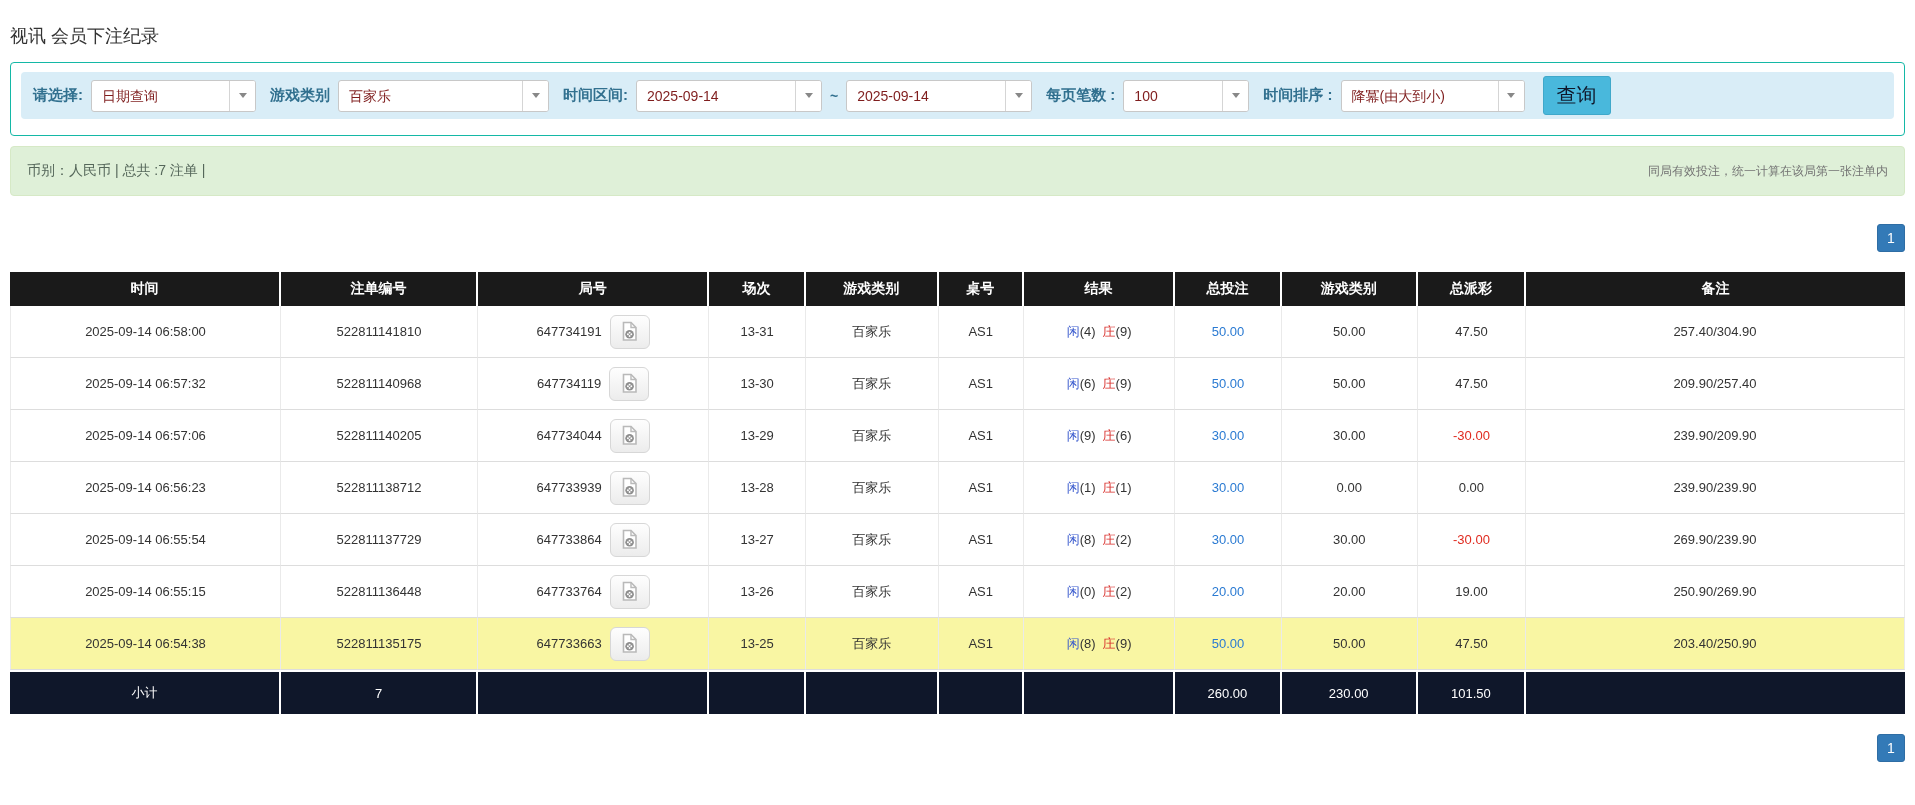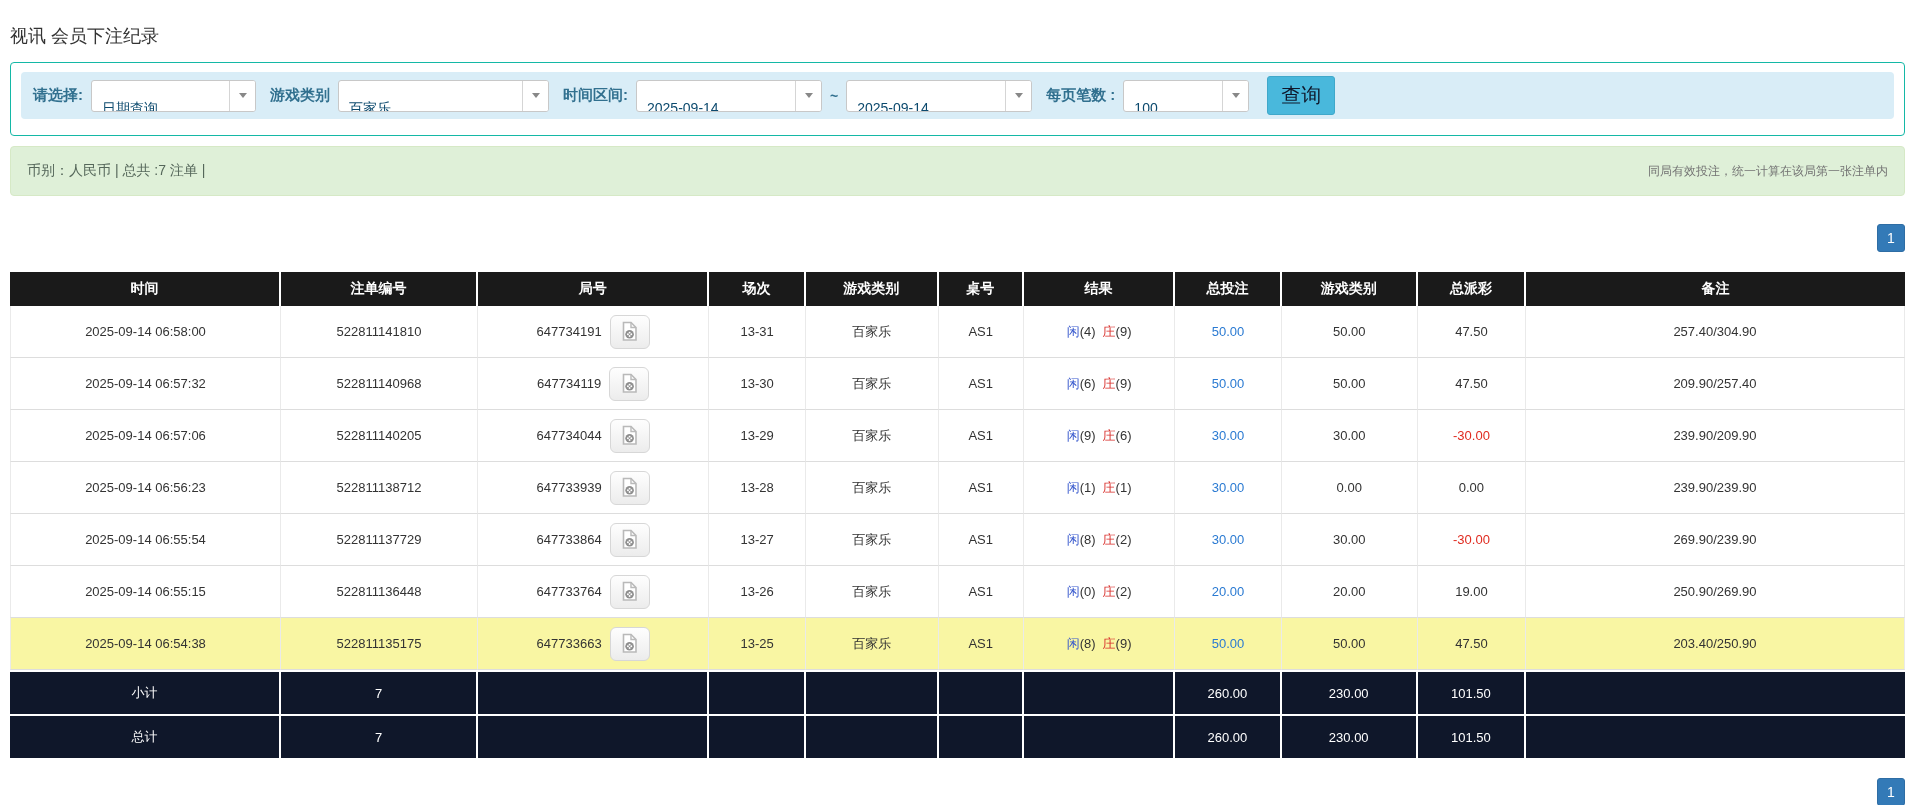--- a/index.html
+++ b/index.html
@@ -45,24 +45,24 @@
     display: inline-flex;
     height: 32px;
     background: #fff;
     border: 1px solid #c8c8c8;
     border-radius: 3px;
     overflow: hidden;
     cursor: pointer;
   }
   .sel .val {
     flex: 1;
-    padding: 12px 10px;
+    padding: 0 10px;
     line-height: 30px;
     font-size: 14px;
-    color: #0c4a6e;
+    color: #7f1d1d;
     overflow: hidden;
   }
   .sel .caret {
     width: 26px;
     border-left: 1px solid #d5d5d5;
     display: flex;
     align-items: center;
     justify-content: center;
     background: #fff;
   }
@@ -223,20 +223,29 @@
     <div class="fgroup">
       <span class="flabel">每页笔数 :</span>
       <div class="sel w-per">
         <span class="val">100</span>
         <span class="caret">
             <i></i>
           </span>
       </div>
     </div>
 
+    <div class="fgroup">
+      <span class="flabel">时间排序 :</span>
+      <div class="sel w-sort">
+        <span class="val">降冪(由大到小)</span>
+        <span class="caret">
+            <i></i>
+          </span>
+      </div>
+    </div>
 
     <button class="search-btn">查询</button>
   </div>
 </div>
 
 <div class="summary-bar">
   <span class="summary-left">币别：人民币 | 总共 :7 注单 |</span>
   <span class="summary-right">同局有效投注，统一计算在该局第一张注单内</span>
 </div>
 
@@ -506,31 +515,18 @@
         <td></td>
         <td></td>
         <td></td>
         <td></td>
         <td></td>
         <td>260.00</td>
         <td>230.00</td>
         <td>101.50</td>
         <td></td>
       </tr>
-      <tr>
-        <td>总计</td>
-        <td>7</td>
-        <td></td>
-        <td></td>
-        <td></td>
-        <td></td>
-        <td></td>
-        <td>260.00</td>
-        <td>230.00</td>
-        <td>101.50</td>
-        <td></td>
-      </tr>
     </tfoot>
 </table>
 
 <div class="pager pager-bottom">
   <button class="page-btn">1</button>
 </div>
 
 </body></html>

